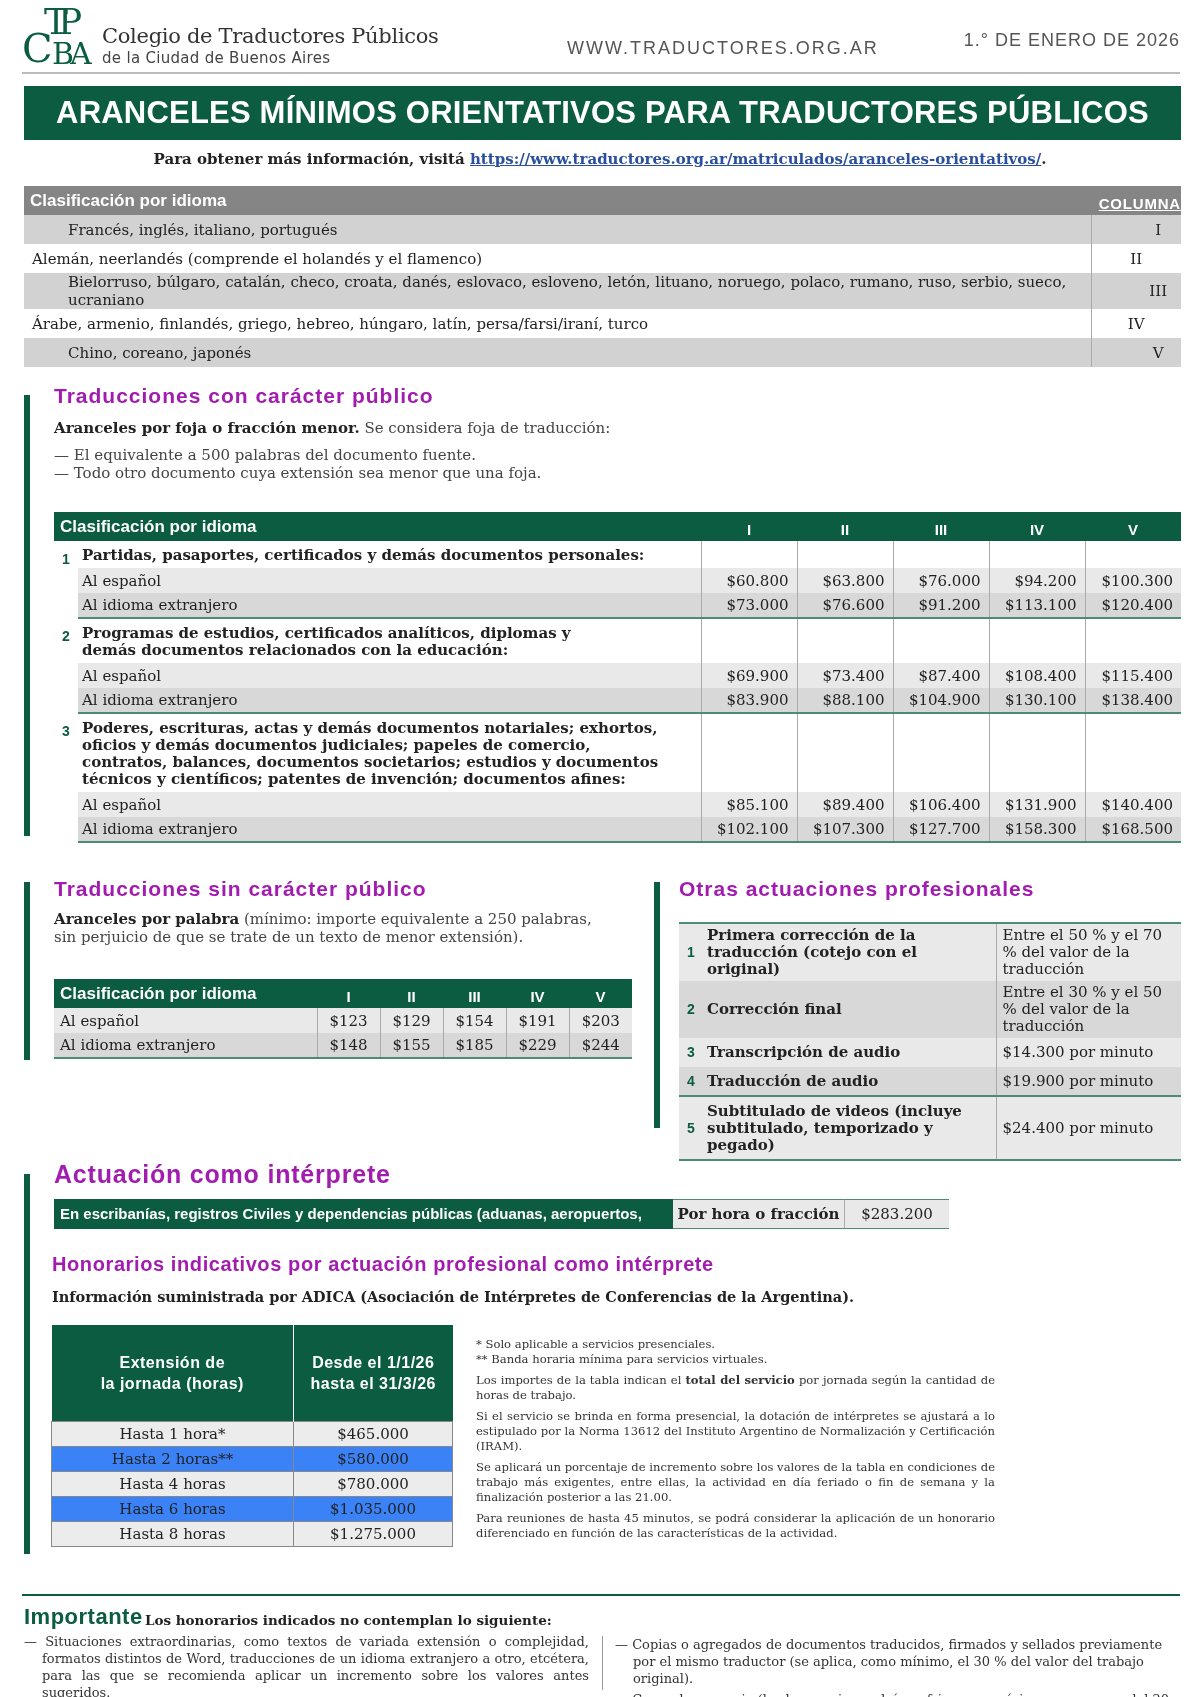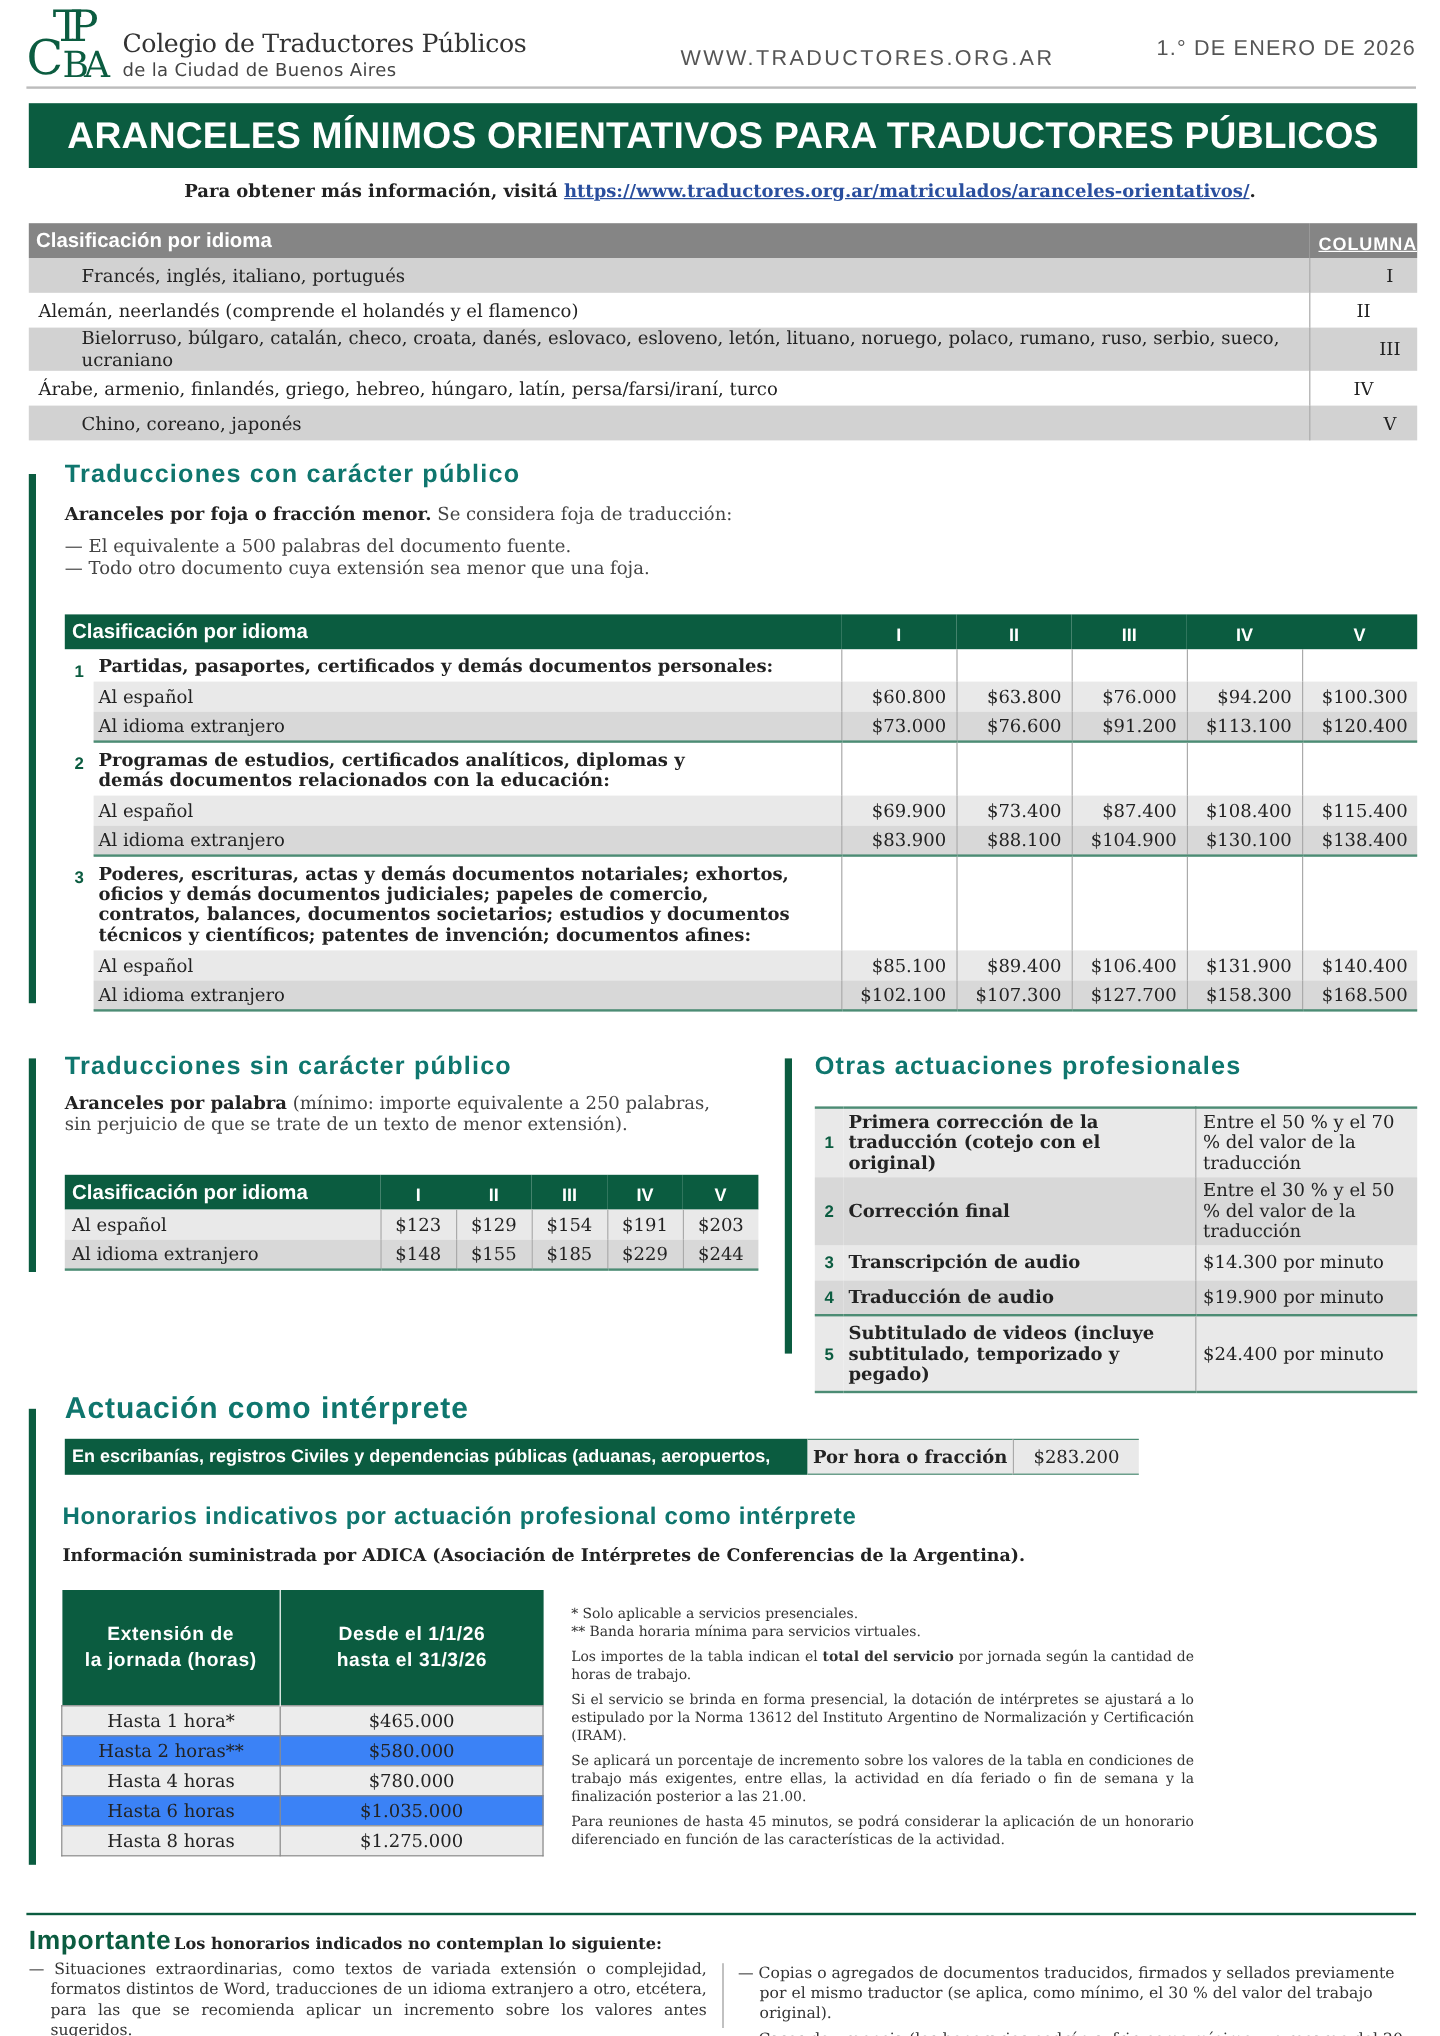--- a/index.html
+++ b/index.html
@@ -23,21 +23,21 @@
   
   .lang-table { position: absolute; left: 24px; top: 186px; width: 1157px; border-collapse: collapse; }
   .lang-table th { background: #858585; color: #fff; font-family: "Liberation Sans", sans-serif; height: 29px; text-align: left; padding-left: 6px; font-size: 17px; font-weight: bold; }
   .lang-table th.col { text-align: right; font-size: 15px; width: 90px; padding: 6px 0 0 0; letter-spacing: 0.8px; text-decoration: underline; }
   .lang-table td { height: 29px; font-size: 15px; padding-left: 8px; }
   .lang-table td.col { text-align: center; padding-left: 0; border-left: 1px solid #aaa; }
   .lang-table tr.shade td { background: #d2d2d2; padding-left: 44px; }
 
   
   .vbar { position: absolute; width: 6px; background: #0b5c40; }
-  .sec-title { position: absolute; font-family: "Liberation Sans", sans-serif; font-weight: bold; color: #0f766e; font-size: 21px; letter-spacing: 1px; }
+  .sec-title { position: absolute; font-family: "Liberation Sans", sans-serif; font-weight: bold; color: #a21caf; font-size: 21px; letter-spacing: 1px; }
   .txt { position: absolute; font-size: 15px; line-height: 22px; }
 
   
   .price-table { position: absolute; left: 54px; top: 512px; width: 1127px; border-collapse: collapse; }
   .price-table th { background: #0b5c40; color: #fff; font-family: "Liberation Sans", sans-serif; font-size: 17px; height: 29px; }
   .price-table th.lbl { text-align: left; padding-left: 6px; }
   .price-table th.c { width: 96px; text-align: center; padding-top: 6px; font-size: 15px; }
   .price-table td { font-size: 15px; }
   .price-table td.num { width: 24px; color: #0b5c40; font-family: "Liberation Sans", sans-serif; font-weight: bold; font-size: 14px; vertical-align: top; padding-top: 10px; text-align: center; }
   .price-table td.cat { font-weight: bold; line-height: 17px; padding: 6px 4px 4px 4px; }
@@ -332,21 +332,21 @@
   <div class="k">Por hora o fracción</div>
   <div class="v">$283.200</div>
 </div>
 
 <div class="sec-title" style="left:52px; top:1253px; font-size:20px; letter-spacing:0.6px;">Honorarios indicativos por actuación profesional como intérprete</div>
 <div class="txt" style="left:52px; top:1286px; font-weight:bold; font-size:14.5px;">Información suministrada por ADICA (Asociación de Intérpretes de Conferencias de la Argentina).</div>
 
 <table class="hon-table">
   <tbody>
       <tr>
-    <th style="width:182px;">
+    <th style="width:242px;">
       <span>Extensión de</span><br>
       <span>la jornada (horas)</span>
     </th>
     <th style="border-right:none;">
       <span>Desde el 1/1/26</span><br>
       <span>hasta el 31/3/26</span>
     </th>
   </tr>
   <tr class="r-a">
     <td>Hasta 1 hora*</td>

